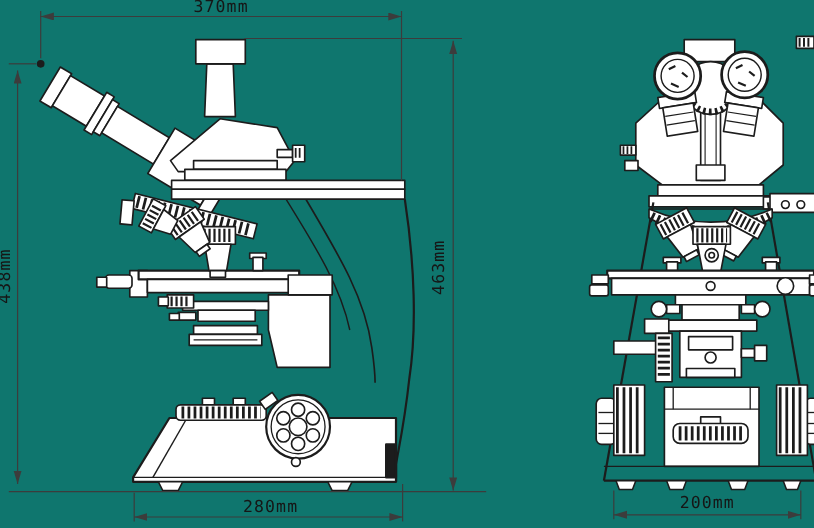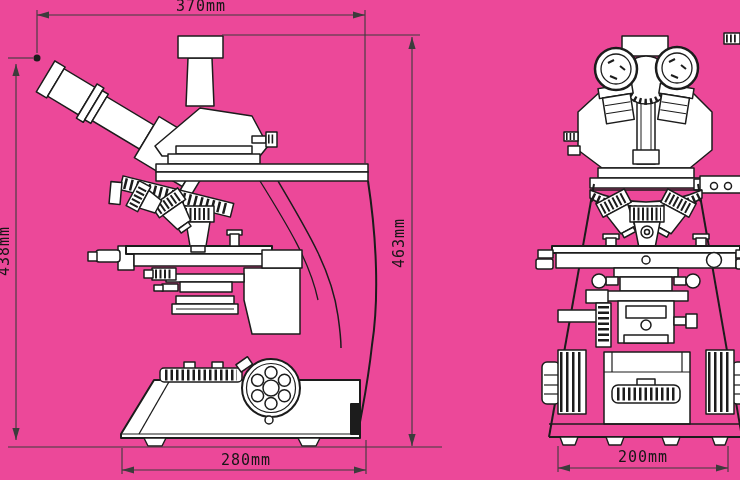--- a/index.html
+++ b/index.html
@@ -1,16 +1,16 @@
 <!DOCTYPE html>
 <html><head>
 <meta charset="utf-8">
 <style>
   html,body{margin:0;padding:0;background:#ffffff;}
-  .canvas{position:relative;width:740px;height:480px;background:#ec4899;overflow:hidden;
+  .canvas{position:relative;width:740px;height:480px;background:#0f766e;overflow:hidden;
           font-family:"DejaVu Sans Mono","Liberation Mono",monospace;}
   svg{display:block}
   text.dim{font-family:"DejaVu Sans Mono","Liberation Mono",monospace;font-size:15px;fill:#161616;letter-spacing:1px;}
 </style>
 </head>
 <body>
 
 <div class="canvas">
 <svg width="740" height="480" viewBox="0 0 740 480">
   <defs>

